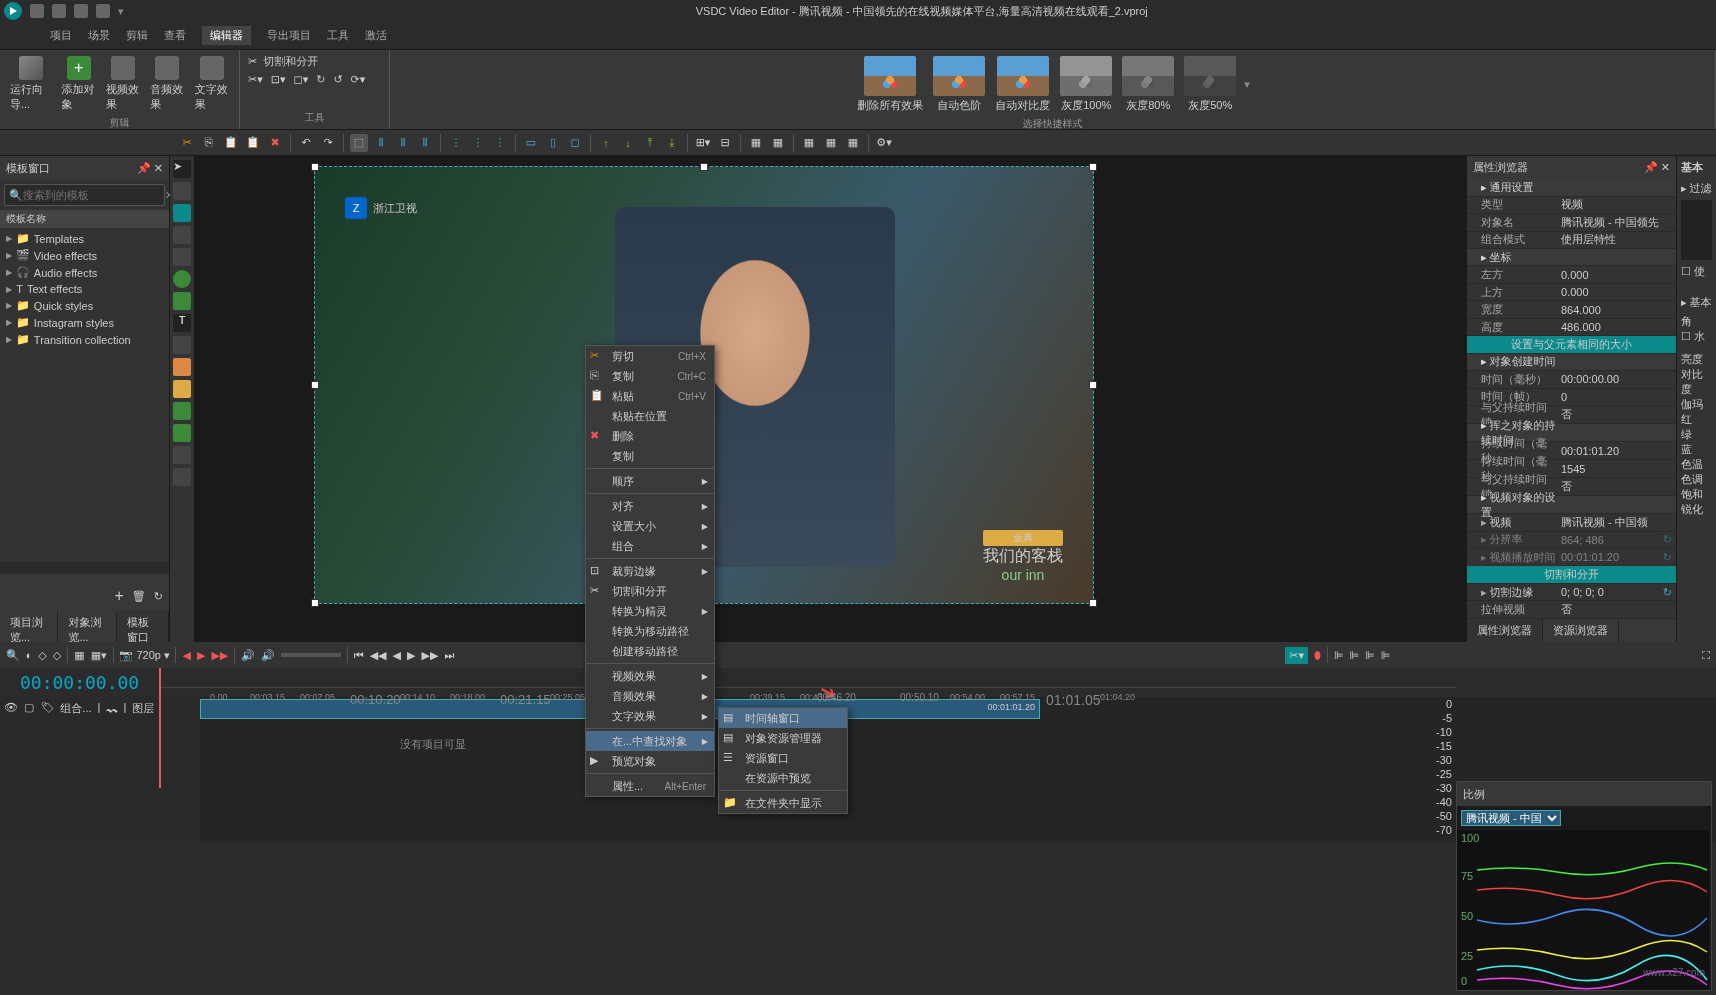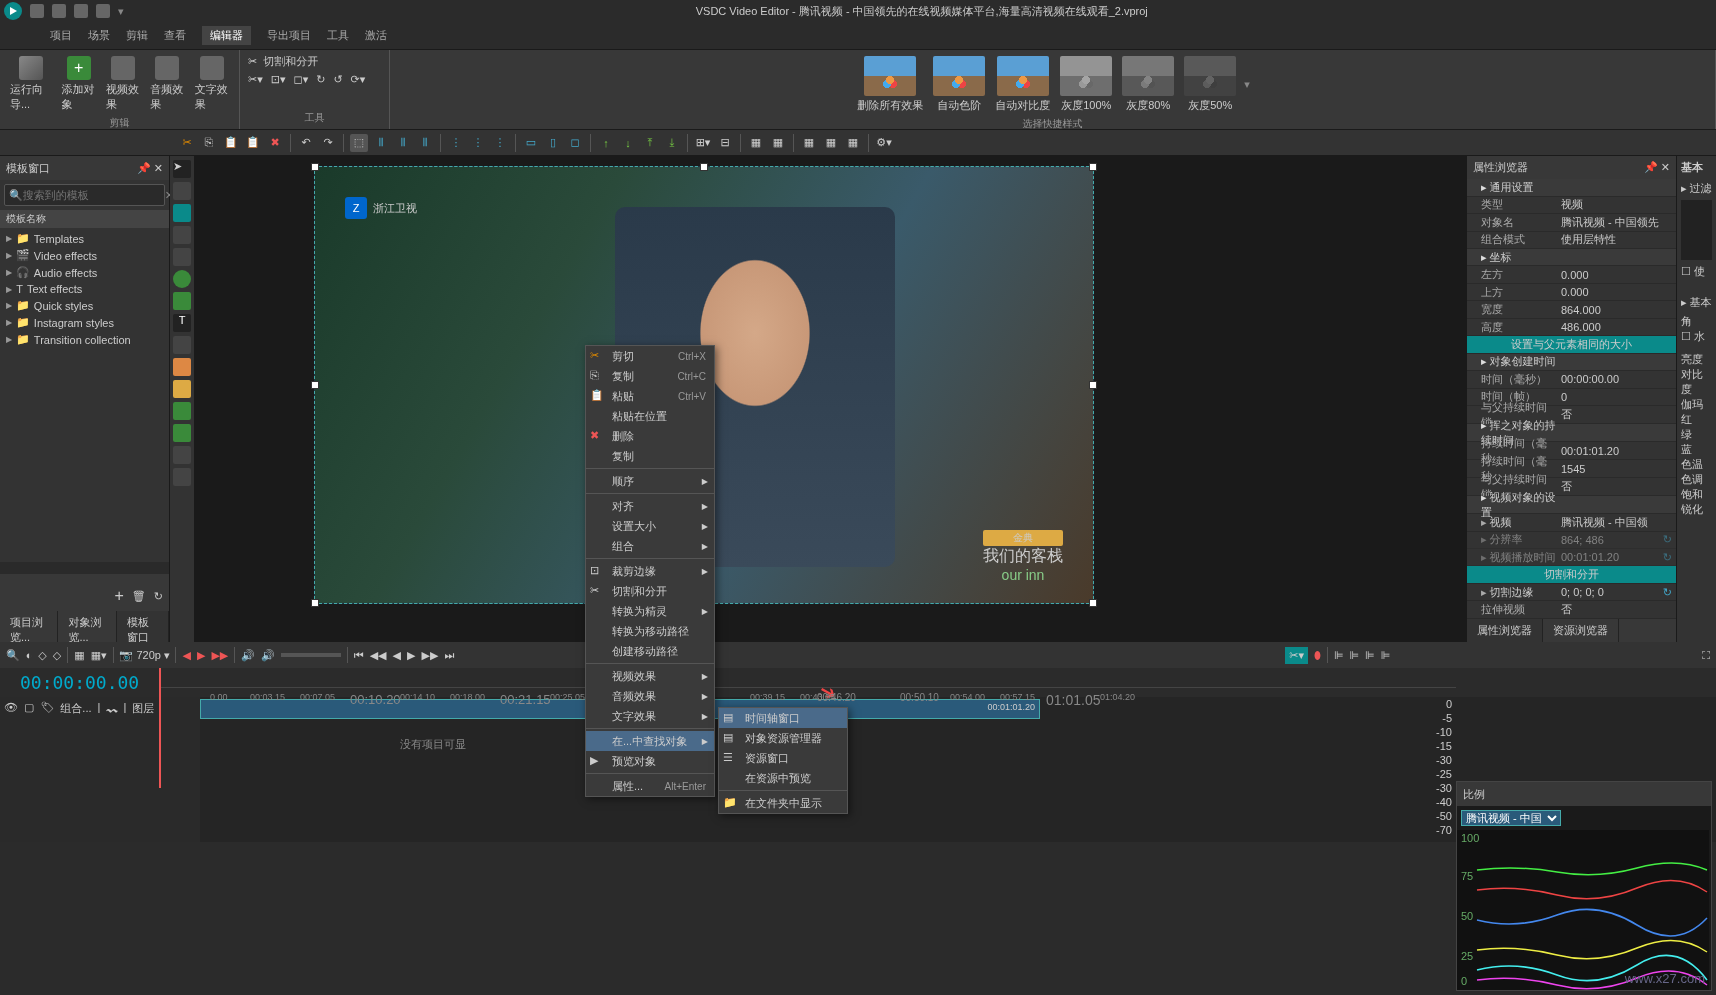--- a/index.html
+++ b/index.html
@@ -521,21 +521,21 @@
     <text x="4" y="90" fill="#6a6" font-size="8">50</text>
     <text x="4" y="130" fill="#6a6" font-size="8">25</text>
     <text x="4" y="155" fill="#6a6" font-size="8">0</text>
     <path d="M20,40 Q60,35 100,42 T180,38 T250,40" stroke="#4e4" fill="none" stroke-width="1.5"></path>
     <path d="M20,60 Q60,55 100,65 T180,58 T250,62" stroke="#e44" fill="none" stroke-width="1.5"></path>
     <path d="M20,90 Q60,100 100,85 T180,95 T250,88" stroke="#48e" fill="none" stroke-width="1.5"></path>
     <path d="M20,120 Q60,115 100,125 T180,118 T250,122" stroke="#ee4" fill="none" stroke-width="1.5"></path>
     <path d="M20,140 Q60,130 100,145 T180,135 T250,150" stroke="#4ee" fill="none" stroke-width="1.5"></path>
     <path d="M20,150 Q60,145 100,155 T180,148 T250,155" stroke="#e4e" fill="none" stroke-width="1.5"></path>
   </svg>
-  <div style="position:absolute;right:6px;bottom:4px;font-size:13px;color:#668">www.x27.com</div>
+  <div style="position:absolute;right:6px;bottom:12px;font-size:10px;color:#668">www.x27.com</div>
 </div>
 
 <div class="ctxmenu" style="left:585px;top:345px">
   <div class="mi">
       <span class="mic" style="color:#d80">✂</span>
       <span>剪切</span>
       <span class="sc">Ctrl+X</span>
     </div>
   <div class="mi">
       <span class="mic">⎘</span>

